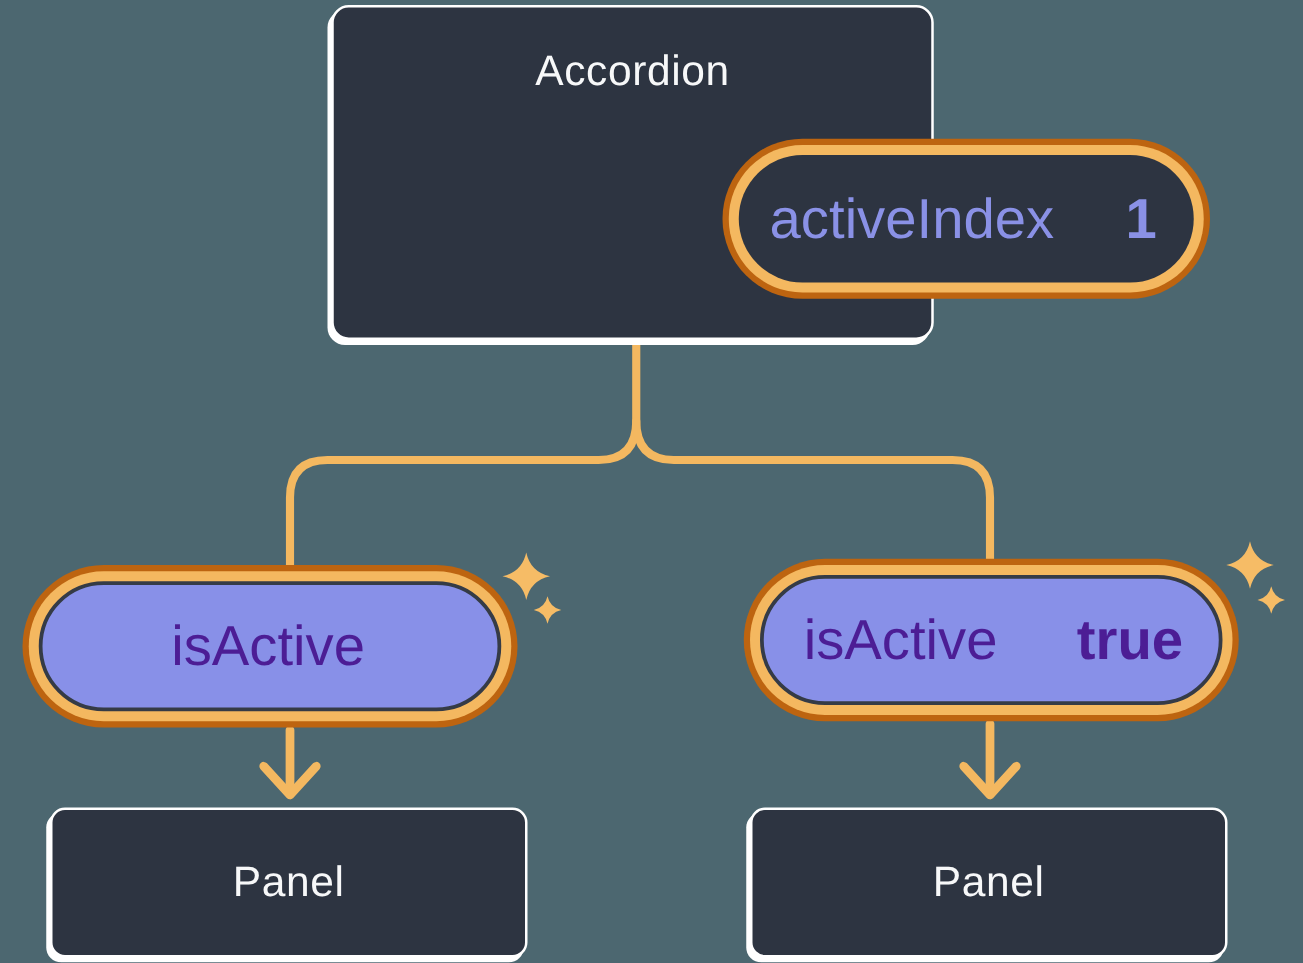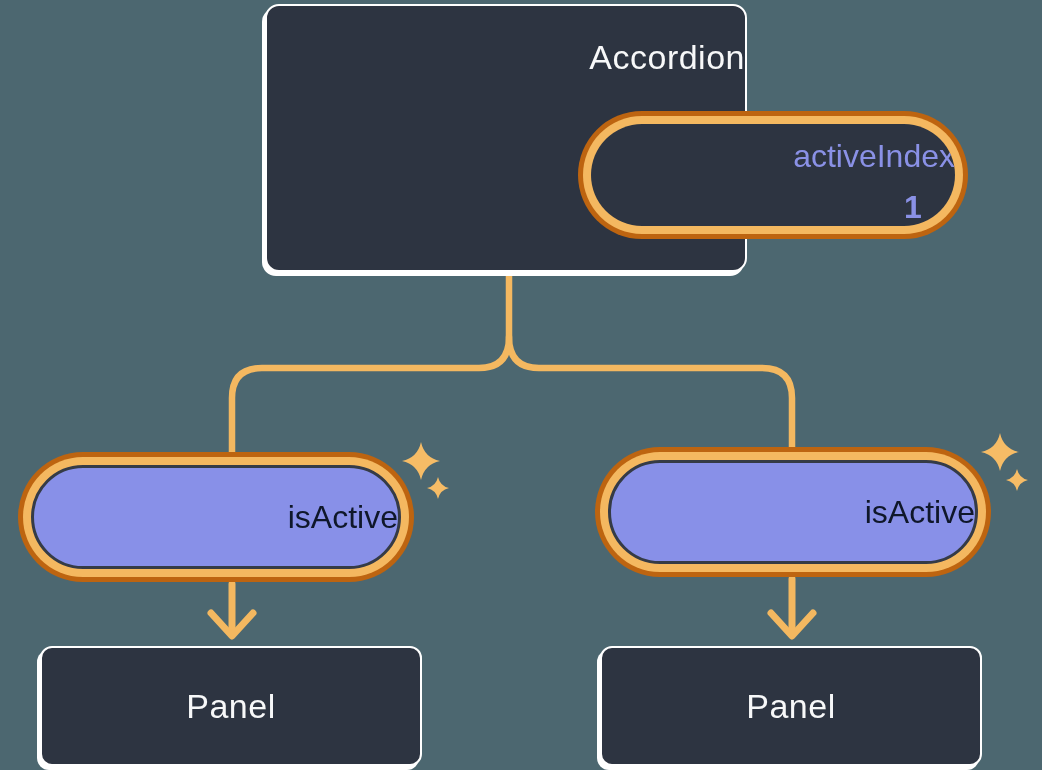--- a/index.html
+++ b/index.html
@@ -16,21 +16,21 @@
   .node{
     position:absolute;
     background:#2d3441;
     border:2.5px solid #ffffff;
     border-radius:14px;
     box-shadow:-3px 4px 0 #ffffff;
     box-sizing:border-box;
     color:#f7f8f9;
   }
   .node-title{
-    text-align:right;
+    text-align:center;
     font-size:34px;
     letter-spacing:0.5px;
     color:#f7f8f9;
   }
   .accordion-node{left:265px;top:4px;width:482px;height:268px;}
   .accordion-node .node-title{margin-top:32px;}
   .panel-node{width:382px;height:120px;display:flex;align-items:center;justify-content:center;border-radius:12px;}
   .panel-left{left:40px;top:646px;}
   .panel-right{left:600px;top:646px;}
 
@@ -47,40 +47,39 @@
     border-radius:999px;
     padding:8px;
     width:100%;height:100%;
     box-sizing:border-box;
   }
   .pill-body{
     border-radius:999px;
     width:100%;height:100%;
     box-sizing:border-box;
     display:flex;
-    align-items:flex-end;
+    align-items:center;
     overflow:hidden;
-    font-size:32px;
-    flex-direction:column;
+    font-size:45px;
   }
   .pill-body.dark{background:#2d3441;}
   .pill-body.purple{
     background:#8890e8;
     border:3px solid #353b46;
   }
   .pill-section{
     display:flex;align-items:center;justify-content:center;
     box-sizing:border-box;
   }
   .pill-label{flex:1;}
   .pill-divider{width:3px;}
   .pill-divider.amber{background:#f4b860;}
   .pill-divider.dark{background:#353b46;}
   .txt-purple{color:#8a91e6;}
-  .txt-dark{color:#0f172a;}
+  .txt-dark{color:#4c1d95;}
   .bold{font-weight:bold;}
 
   .state-pill{left:311px;top:105px;width:390px;height:128px;}
   .prop-pill-left{left:18px;top:452px;width:396px;height:130px;}
   .prop-pill-right{left:595px;top:447px;width:396px;height:130px;}
 </style>
 </head>
 <body>
 
 <div class="canvas">
@@ -132,20 +131,21 @@
         <div class="pill-divider dark"></div>
       </div>
     </div>
   </div>
 
   <div class="pill-outer prop-pill-right">
     <div class="pill-light">
       <div class="pill-body purple">
         <div class="pill-section pill-label txt-dark">isActive</div>
         <div class="pill-divider dark"></div>
+        <div class="pill-section txt-dark bold" style="width:142px;">true</div>
       </div>
     </div>
   </div>
 
   <div class="node panel-node panel-left">
     <div class="node-title">Panel</div>
   </div>
   <div class="node panel-node panel-right">
     <div class="node-title">Panel</div>
   </div>

